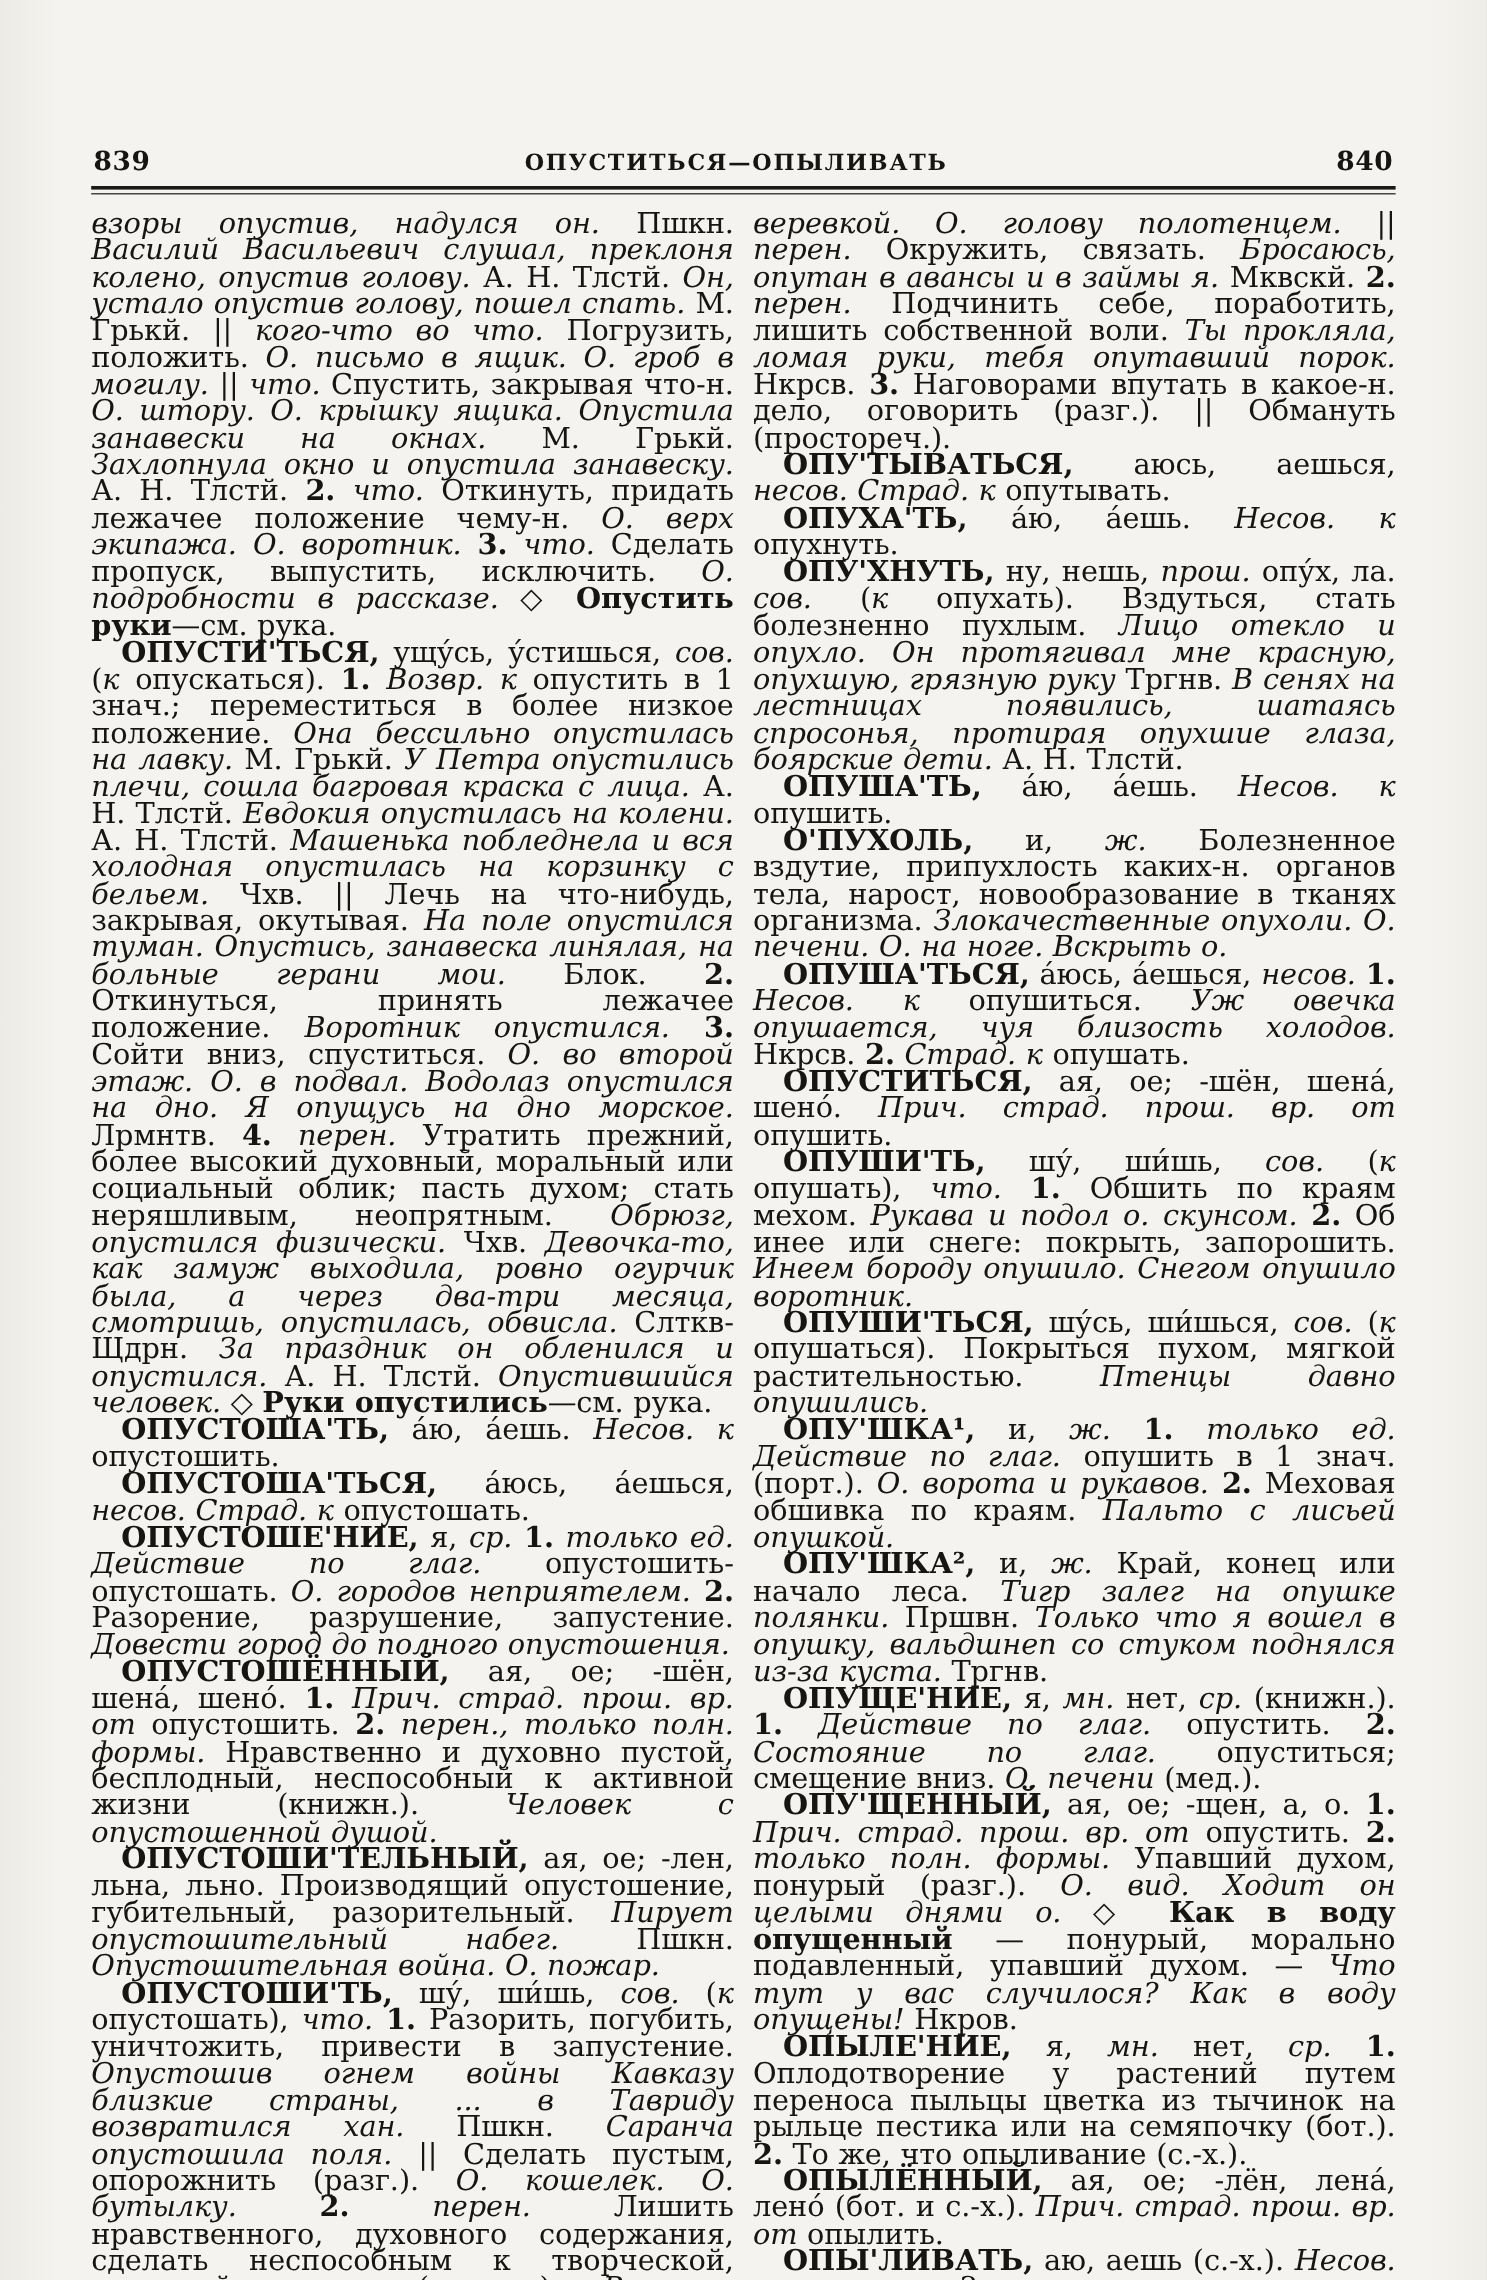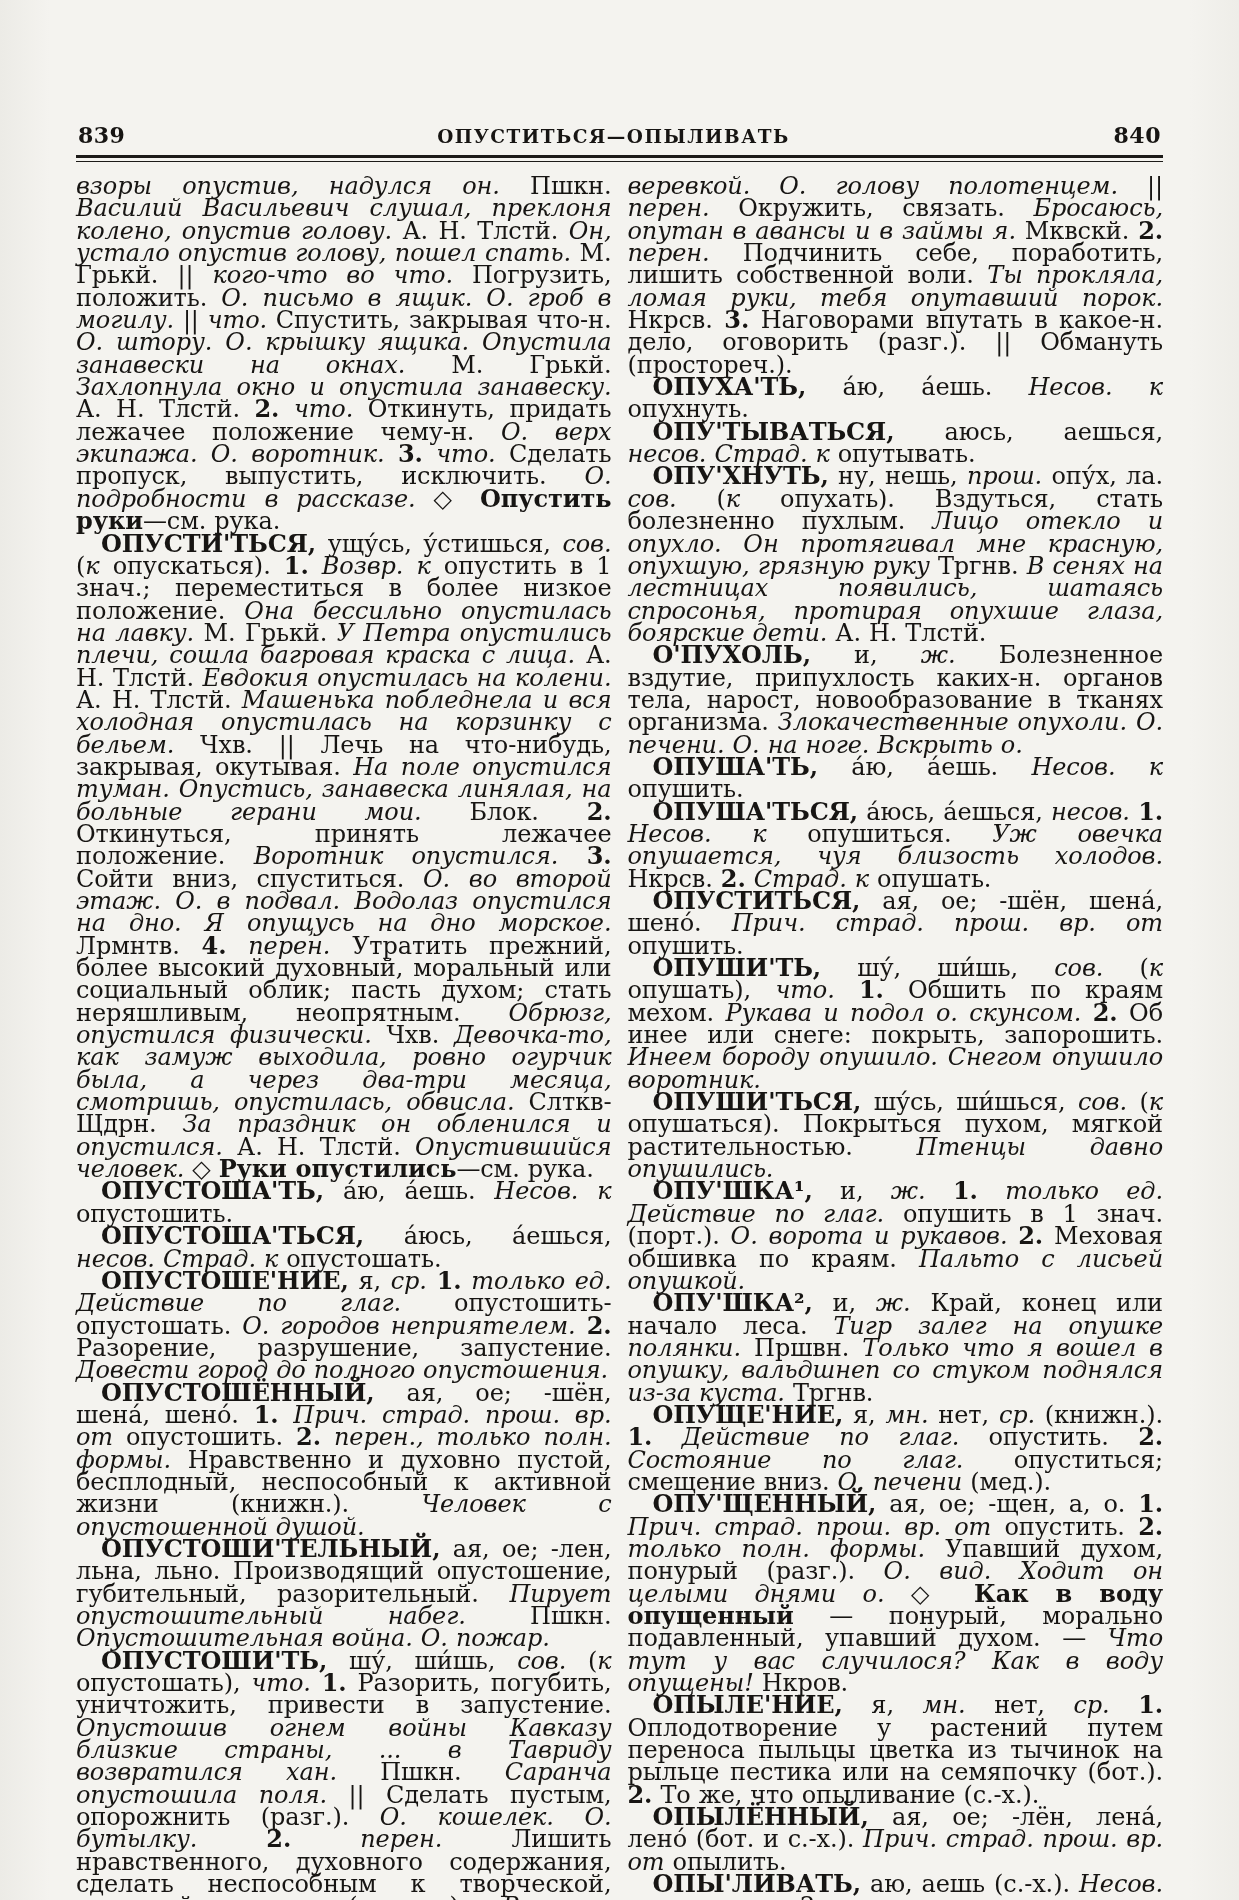--- a/index.html
+++ b/index.html
@@ -85,25 +85,25 @@
         <p class="entry"><span class="seg-b">ОПУСТОША'ТЬСЯ,</span><span class="seg-r"> а́юсь, а́ешься, </span><span class="seg-i">несов. Страд. к</span><span class="seg-r"> опустошать.</span></p>
         <p class="entry"><span class="seg-b">ОПУСТОШЕ'НИЕ,</span><span class="seg-r"> я, </span><span class="seg-i">ср.</span><span class="seg-r"> </span><span class="seg-b">1.</span><span class="seg-r"> </span><span class="seg-i">только ед. Действие по глаг.</span><span class="seg-r"> опустошить-опустошать. </span><span class="seg-i">О. городов неприятелем.</span><span class="seg-r"> </span><span class="seg-b">2.</span><span class="seg-r"> Разорение, разрушение, запустение. </span><span class="seg-i">Довести город до полного опустошения.</span></p>
         <p class="entry"><span class="seg-b">ОПУСТОШЁННЫЙ,</span><span class="seg-r"> ая, ое; -шён, шена́, шено́. </span><span class="seg-b">1.</span><span class="seg-r"> </span><span class="seg-i">Прич. страд. прош. вр. от</span><span class="seg-r"> опустошить. </span><span class="seg-b">2.</span><span class="seg-r"> </span><span class="seg-i">перен., только полн. формы.</span><span class="seg-r"> Нравственно и духовно пустой, бесплодный, неспособный к активной жизни (книжн.). </span><span class="seg-i">Человек с опустошенной душой.</span></p>
         <p class="entry"><span class="seg-b">ОПУСТОШИ'ТЕЛЬНЫЙ,</span><span class="seg-r"> ая, ое; -лен, льна, льно. Производящий опустошение, губительный, разорительный. </span><span class="seg-i">Пирует опустошительный набег.</span><span class="seg-r"> Пшкн. </span><span class="seg-i">Опустошительная война. О. пожар.</span></p>
         <p class="entry"><span class="seg-b">ОПУСТОШИ'ТЬ,</span><span class="seg-r"> шу́, ши́шь, </span><span class="seg-i">сов.</span><span class="seg-r"> (</span><span class="seg-i">к</span><span class="seg-r"> опустошать), </span><span class="seg-i">что.</span><span class="seg-r"> </span><span class="seg-b">1.</span><span class="seg-r"> Разорить, погубить, уничтожить, привести в запустение. </span><span class="seg-i">Опустошив огнем войны Кавказу близкие страны, ... в Тавриду возвратился хан.</span><span class="seg-r"> Пшкн. </span><span class="seg-i">Саранча опустошила поля.</span><span class="seg-r"> || Сделать пустым, опорожнить (разг.). </span><span class="seg-i">О. кошелек. О. бутылку.</span><span class="seg-r"> </span><span class="seg-b">2.</span><span class="seg-r"> </span><span class="seg-i">перен.</span><span class="seg-r"> Лишить нравственного, духовного содержания, сделать неспособным к творческой, активной жизни (книжн.). </span><span class="seg-i">Разврат опустошил его. Разврат опустошил его душу.</span></p>
         <p class="entry"><span class="seg-b">ОПУ'ТАННЫЙ,</span><span class="seg-r"> ая, ое; -тан, а, о. </span><span class="seg-i">Прич. страд. прош. вр. от</span><span class="seg-r"> опутать.</span></p>
         <p class="entry"><span class="seg-b">ОПУ'ТАТЬ,</span><span class="seg-r"> аю, аешь, </span><span class="seg-i">сов.</span><span class="seg-r"> (</span><span class="seg-i">к</span><span class="seg-r"> опутывать), </span><span class="seg-i">кого-что.</span><span class="seg-r"> </span><span class="seg-b">1.</span><span class="seg-r"> Обмотать, обвязать чем-н. </span><span class="seg-i">О. ноги</span></p>
       </div>
     <div class="col">
         <p class="entry no-indent"><span class="seg-i">веревкой. О. голову полотенцем.</span><span class="seg-r"> || </span><span class="seg-i">перен.</span><span class="seg-r"> Окружить, связать. </span><span class="seg-i">Бросаюсь, опутан в авансы и в займы я.</span><span class="seg-r"> Мквскй. </span><span class="seg-b">2.</span><span class="seg-r"> </span><span class="seg-i">перен.</span><span class="seg-r"> Подчинить себе, поработить, лишить собственной воли. </span><span class="seg-i">Ты прокляла, ломая руки, тебя опутавший порок.</span><span class="seg-r"> Нкрсв. </span><span class="seg-b">3.</span><span class="seg-r"> Наговорами впутать в какое-н. дело, оговорить (разг.). || Обмануть (простореч.).</span></p>
+        <p class="entry"><span class="seg-b">ОПУ'ТЫВАТЬСЯ,</span><span class="seg-r"> аюсь, аешься, </span><span class="seg-i">несов. Страд. к</span><span class="seg-r"> опутывать.</span></p>
         <p class="entry"><span class="seg-b">ОПУХА'ТЬ,</span><span class="seg-r"> а́ю, а́ешь. </span><span class="seg-i">Несов. к</span><span class="seg-r"> опухнуть.</span></p>
-        <p class="entry"><span class="seg-b">ОПУ'ТЫВАТЬСЯ,</span><span class="seg-r"> аюсь, аешься, </span><span class="seg-i">несов. Страд. к</span><span class="seg-r"> опутывать.</span></p>
         <p class="entry"><span class="seg-b">ОПУ'ХНУТЬ,</span><span class="seg-r"> ну, нешь, </span><span class="seg-i">прош.</span><span class="seg-r"> опу́х, ла. </span><span class="seg-i">сов.</span><span class="seg-r"> (</span><span class="seg-i">к</span><span class="seg-r"> опухать). Вздуться, стать болезненно пухлым. </span><span class="seg-i">Лицо отекло и опухло. Он протягивал мне красную, опухшую, грязную руку</span><span class="seg-r"> Тргнв. </span><span class="seg-i">В сенях на лестницах появились, шатаясь спросонья, протирая опухшие глаза, боярские дети.</span><span class="seg-r"> А. Н. Тлстй.</span></p>
+        <p class="entry"><span class="seg-b">ОПУША'ТЬ,</span><span class="seg-r"> а́ю, а́ешь. </span><span class="seg-i">Несов. к</span><span class="seg-r"> опушить.</span></p>
         <p class="entry"><span class="seg-b">О'ПУХОЛЬ,</span><span class="seg-r"> и, </span><span class="seg-i">ж.</span><span class="seg-r"> Болезненное вздутие, припухлость каких-н. органов тела, нарост, новообразование в тканях организма. </span><span class="seg-i">Злокачественные опухоли. О. печени. О. на ноге. Вскрыть о.</span></p>
-        <p class="entry"><span class="seg-b">ОПУША'ТЬ,</span><span class="seg-r"> а́ю, а́ешь. </span><span class="seg-i">Несов. к</span><span class="seg-r"> опушить.</span></p>
         <p class="entry"><span class="seg-b">ОПУША'ТЬСЯ,</span><span class="seg-r"> а́юсь, а́ешься, </span><span class="seg-i">несов.</span><span class="seg-r"> </span><span class="seg-b">1.</span><span class="seg-r"> </span><span class="seg-i">Несов. к</span><span class="seg-r"> опушиться. </span><span class="seg-i">Уж овечка опушается, чуя близость холодов.</span><span class="seg-r"> Нкрсв. </span><span class="seg-b">2.</span><span class="seg-r"> </span><span class="seg-i">Страд. к</span><span class="seg-r"> опушать.</span></p>
         <p class="entry"><span class="seg-b">ОПУСТИТЬСЯ,</span><span class="seg-r"> ая, ое; -шён, шена́, шено́. </span><span class="seg-i">Прич. страд. прош. вр. от</span><span class="seg-r"> опушить.</span></p>
         <p class="entry"><span class="seg-b">ОПУШИ'ТЬ,</span><span class="seg-r"> шу́, ши́шь, </span><span class="seg-i">сов.</span><span class="seg-r"> (</span><span class="seg-i">к</span><span class="seg-r"> опушать), </span><span class="seg-i">что.</span><span class="seg-r"> </span><span class="seg-b">1.</span><span class="seg-r"> Обшить по краям мехом. </span><span class="seg-i">Рукава и подол о. скунсом.</span><span class="seg-r"> </span><span class="seg-b">2.</span><span class="seg-r"> Об инее или снеге: покрыть, запорошить. </span><span class="seg-i">Инеем бороду опушило. Снегом опушило воротник.</span></p>
         <p class="entry"><span class="seg-b">ОПУШИ'ТЬСЯ,</span><span class="seg-r"> шу́сь, ши́шься, </span><span class="seg-i">сов.</span><span class="seg-r"> (</span><span class="seg-i">к</span><span class="seg-r"> опушаться). Покрыться пухом, мягкой растительностью. </span><span class="seg-i">Птенцы давно опушились.</span></p>
         <p class="entry"><span class="seg-b">ОПУ'ШКА¹,</span><span class="seg-r"> и, </span><span class="seg-i">ж.</span><span class="seg-r"> </span><span class="seg-b">1.</span><span class="seg-r"> </span><span class="seg-i">только ед. Действие по глаг.</span><span class="seg-r"> опушить в 1 знач. (порт.). </span><span class="seg-i">О. ворота и рукавов.</span><span class="seg-r"> </span><span class="seg-b">2.</span><span class="seg-r"> Меховая обшивка по краям. </span><span class="seg-i">Пальто с лисьей опушкой.</span></p>
         <p class="entry"><span class="seg-b">ОПУ'ШКА²,</span><span class="seg-r"> и, </span><span class="seg-i">ж.</span><span class="seg-r"> Край, конец или начало леса. </span><span class="seg-i">Тигр залег на опушке полянки.</span><span class="seg-r"> Пршвн. </span><span class="seg-i">Только что я вошел в опушку, вальдшнеп со стуком поднялся из-за куста.</span><span class="seg-r"> Тргнв.</span></p>
         <p class="entry"><span class="seg-b">ОПУЩЕ'НИЕ,</span><span class="seg-r"> я, </span><span class="seg-i">мн.</span><span class="seg-r"> нет, </span><span class="seg-i">ср.</span><span class="seg-r"> (книжн.). </span><span class="seg-b">1.</span><span class="seg-r"> </span><span class="seg-i">Действие по глаг.</span><span class="seg-r"> опустить. </span><span class="seg-b">2.</span><span class="seg-r"> </span><span class="seg-i">Состояние по глаг.</span><span class="seg-r"> опуститься; смещение вниз. </span><span class="seg-i">О. печени</span><span class="seg-r"> (мед.).</span></p>
         <p class="entry"><span class="seg-b">ОПУ'ЩЕННЫЙ,</span><span class="seg-r"> ая, ое; -щен, а, о. </span><span class="seg-b">1.</span><span class="seg-r"> </span><span class="seg-i">Прич. страд. прош. вр. от</span><span class="seg-r"> опустить. </span><span class="seg-b">2.</span><span class="seg-r"> </span><span class="seg-i">только полн. формы.</span><span class="seg-r"> Упавший духом, понурый (разг.). </span><span class="seg-i">О. вид. Ходит он целыми днями о.</span><span class="seg-r"> ◇ </span><span class="seg-b">Как в воду опущенный</span><span class="seg-r"> — понурый, морально подавленный, упавший духом. — </span><span class="seg-i">Что тут у вас случилося? Как в воду опущены!</span><span class="seg-r"> Нкров.</span></p>
         <p class="entry"><span class="seg-b">ОПЫЛЕ'НИЕ,</span><span class="seg-r"> я, </span><span class="seg-i">мн.</span><span class="seg-r"> нет, </span><span class="seg-i">ср.</span><span class="seg-r"> </span><span class="seg-b">1.</span><span class="seg-r"> Оплодотворение у растений путем переноса пыльцы цветка из тычинок на рыльце пестика или на семяпочку (бот.). </span><span class="seg-b">2.</span><span class="seg-r"> То же, что опыливание (с.-х.).</span></p>
         <p class="entry"><span class="seg-b">ОПЫЛЁННЫЙ,</span><span class="seg-r"> ая, ое; -лён, лена́, лено́ (бот. и с.-х.). </span><span class="seg-i">Прич. страд. прош. вр. от</span><span class="seg-r"> опылить.</span></p>

